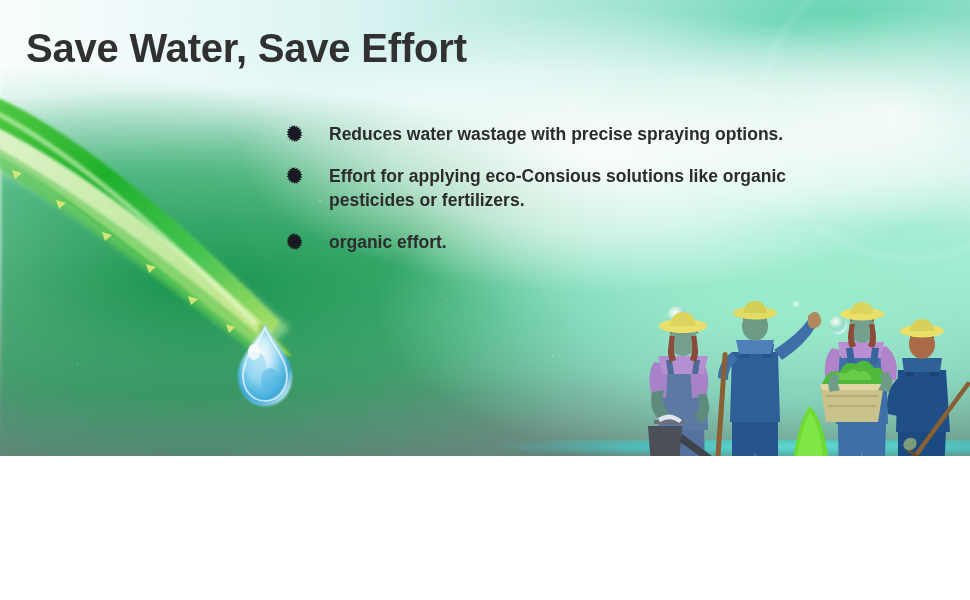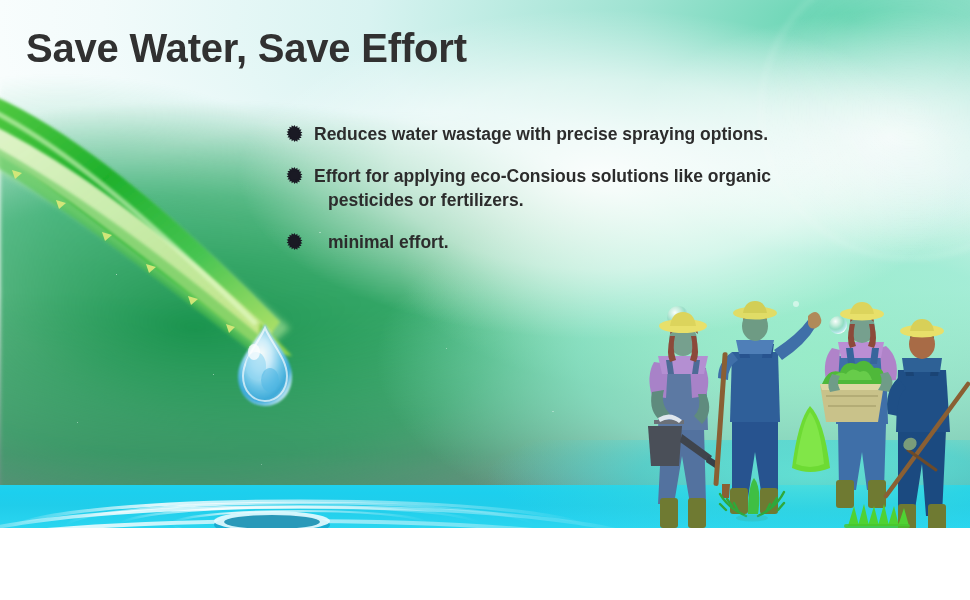--- a/index.html
+++ b/index.html
@@ -6,21 +6,21 @@
   * { margin:0; padding:0; box-sizing:border-box; }
   html,body{ background:#ffffff; }
   body{
     font-family:"Liberation Sans", sans-serif;
     -webkit-font-smoothing:antialiased;
   }
 
   
   #banner{
     position:relative;
-    width:970px; height:528px;
+    width:970px; height:456px;
     overflow:hidden;
     background:#eaf7f6;
   }
 
   
   .bg-layer{ position:absolute; inset:0; pointer-events:none; }
 
   
   #bg-base{
     background:
@@ -102,30 +102,30 @@
   
   #title{
     position:absolute; left:26px; top:26px;
     font-size:40px; font-weight:700; color:#313131;
     letter-spacing:-0.2px; white-space:nowrap;
   }
   #bullets{
     position:absolute; left:286px; top:122px; width:600px;
   }
   .bullet-row{
-    display:flex; align-items:flex-start; gap:11px;
+    display:flex; align-items:flex-start; gap:26px;
     margin-bottom:18px;
   }
   .bullet-mark{
     flex:0 0 auto; width:17px; height:17px; margin-top:3px;
   }
   .bullet-text{
     font-size:17.5px; line-height:1.38; font-weight:600; color:#2c2c2c;
   }
-  .bullet-text .l2{ display:block;margin-left:14px; }
+  .bullet-text .l2{ display:block; }
 
   
   #scene{ position:absolute; left:640px; top:300px; width:330px; height:300px; }
 </style>
 </head>
 <body>
 
 <div id="banner">
 
   <div class="bg-layer" id="bg-base"></div>
@@ -450,19 +450,19 @@
     </div>
 
     <div class="bullet-row">
       <span class="bullet-mark">
         <svg width="17" height="17" viewBox="0 0 34 34">
           <path fill="#1a1a24" d="M17 0l2.1 4.1 3.6-2.8.5 4.6 4.3-1.6-1.1 4.5 4.6.1-2.5 3.9 4.3 1.7-3.5 3 3.5 3-4.3 1.7 2.5 3.9-4.6.1 1.1 4.5-4.3-1.6-.5 4.6-3.6-2.8L17 34l-2.1-4.1-3.6 2.8-.5-4.6-4.3 1.6 1.1-4.5-4.6-.1 2.5-3.9L1.2 19.5l3.5-3-3.5-3 4.3-1.7L3 7.9l4.6-.1L6.5 3.3l4.3 1.6.5-4.6 3.6 2.8z"></path>
           <circle cx="17" cy="17" r="9" fill="#1a1a24"></circle>
         </svg>
       </span>
       <span class="bullet-text">
-        <span class="l2">minimal effort.</span>
+        <span class="l2">organic effort.</span>
       </span>
     </div>
 
   </div>
 
 </div>
 
 </body></html>

